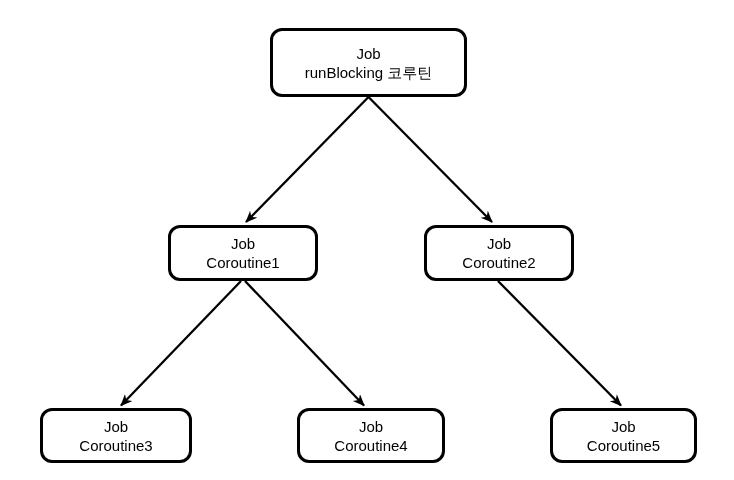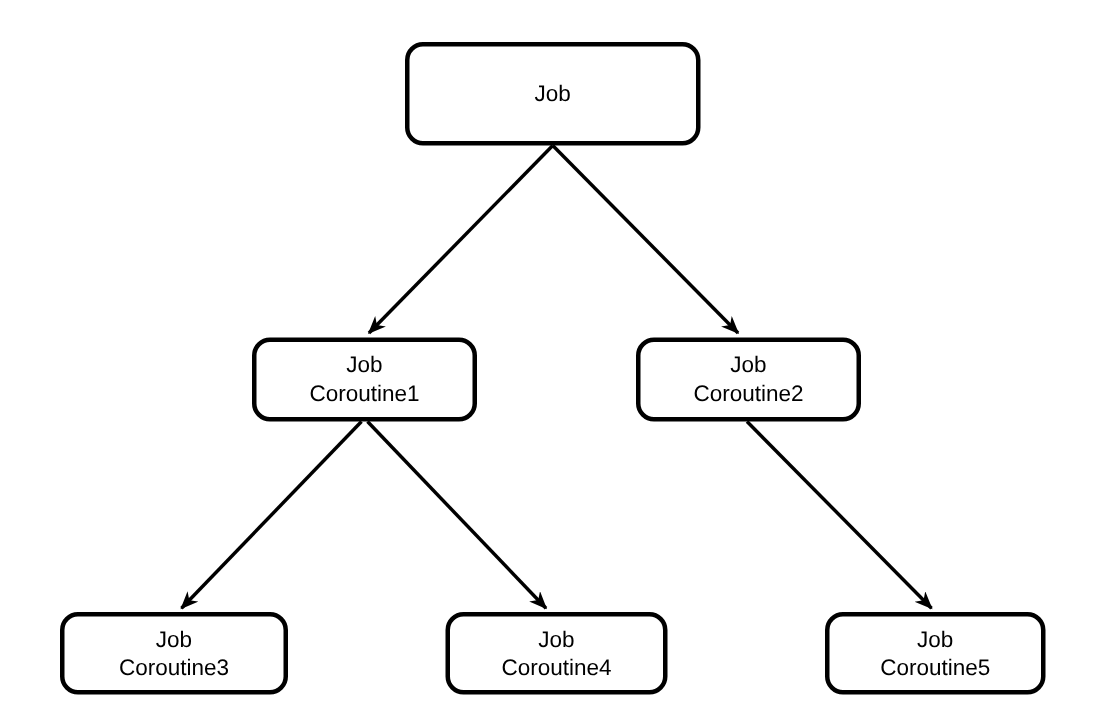--- a/index.html
+++ b/index.html
@@ -60,20 +60,21 @@
     </defs>
     <line x1="368.5" y1="97" x2="246" y2="222" stroke="#000000" stroke-width="2.3" marker-end="url(#arrowhead)"></line>
     <line x1="368.5" y1="97" x2="492" y2="222" stroke="#000000" stroke-width="2.3" marker-end="url(#arrowhead)"></line>
     <line x1="241" y1="281" x2="121" y2="405.5" stroke="#000000" stroke-width="2.3" marker-end="url(#arrowhead)"></line>
     <line x1="245" y1="281" x2="364" y2="405.5" stroke="#000000" stroke-width="2.3" marker-end="url(#arrowhead)"></line>
     <line x1="498" y1="281" x2="621" y2="405.5" stroke="#000000" stroke-width="2.3" marker-end="url(#arrowhead)"></line>
   </svg>
 
   <div class="node node-root">
     <span class="node-line">Job</span>
+    <span class="node-line">runBlocking 코루틴</span>
   </div>
 
   <div class="node node-coroutine1">
     <span class="node-line">Job</span>
     <span class="node-line">Coroutine1</span>
   </div>
 
   <div class="node node-coroutine2">
     <span class="node-line">Job</span>
     <span class="node-line">Coroutine2</span>

